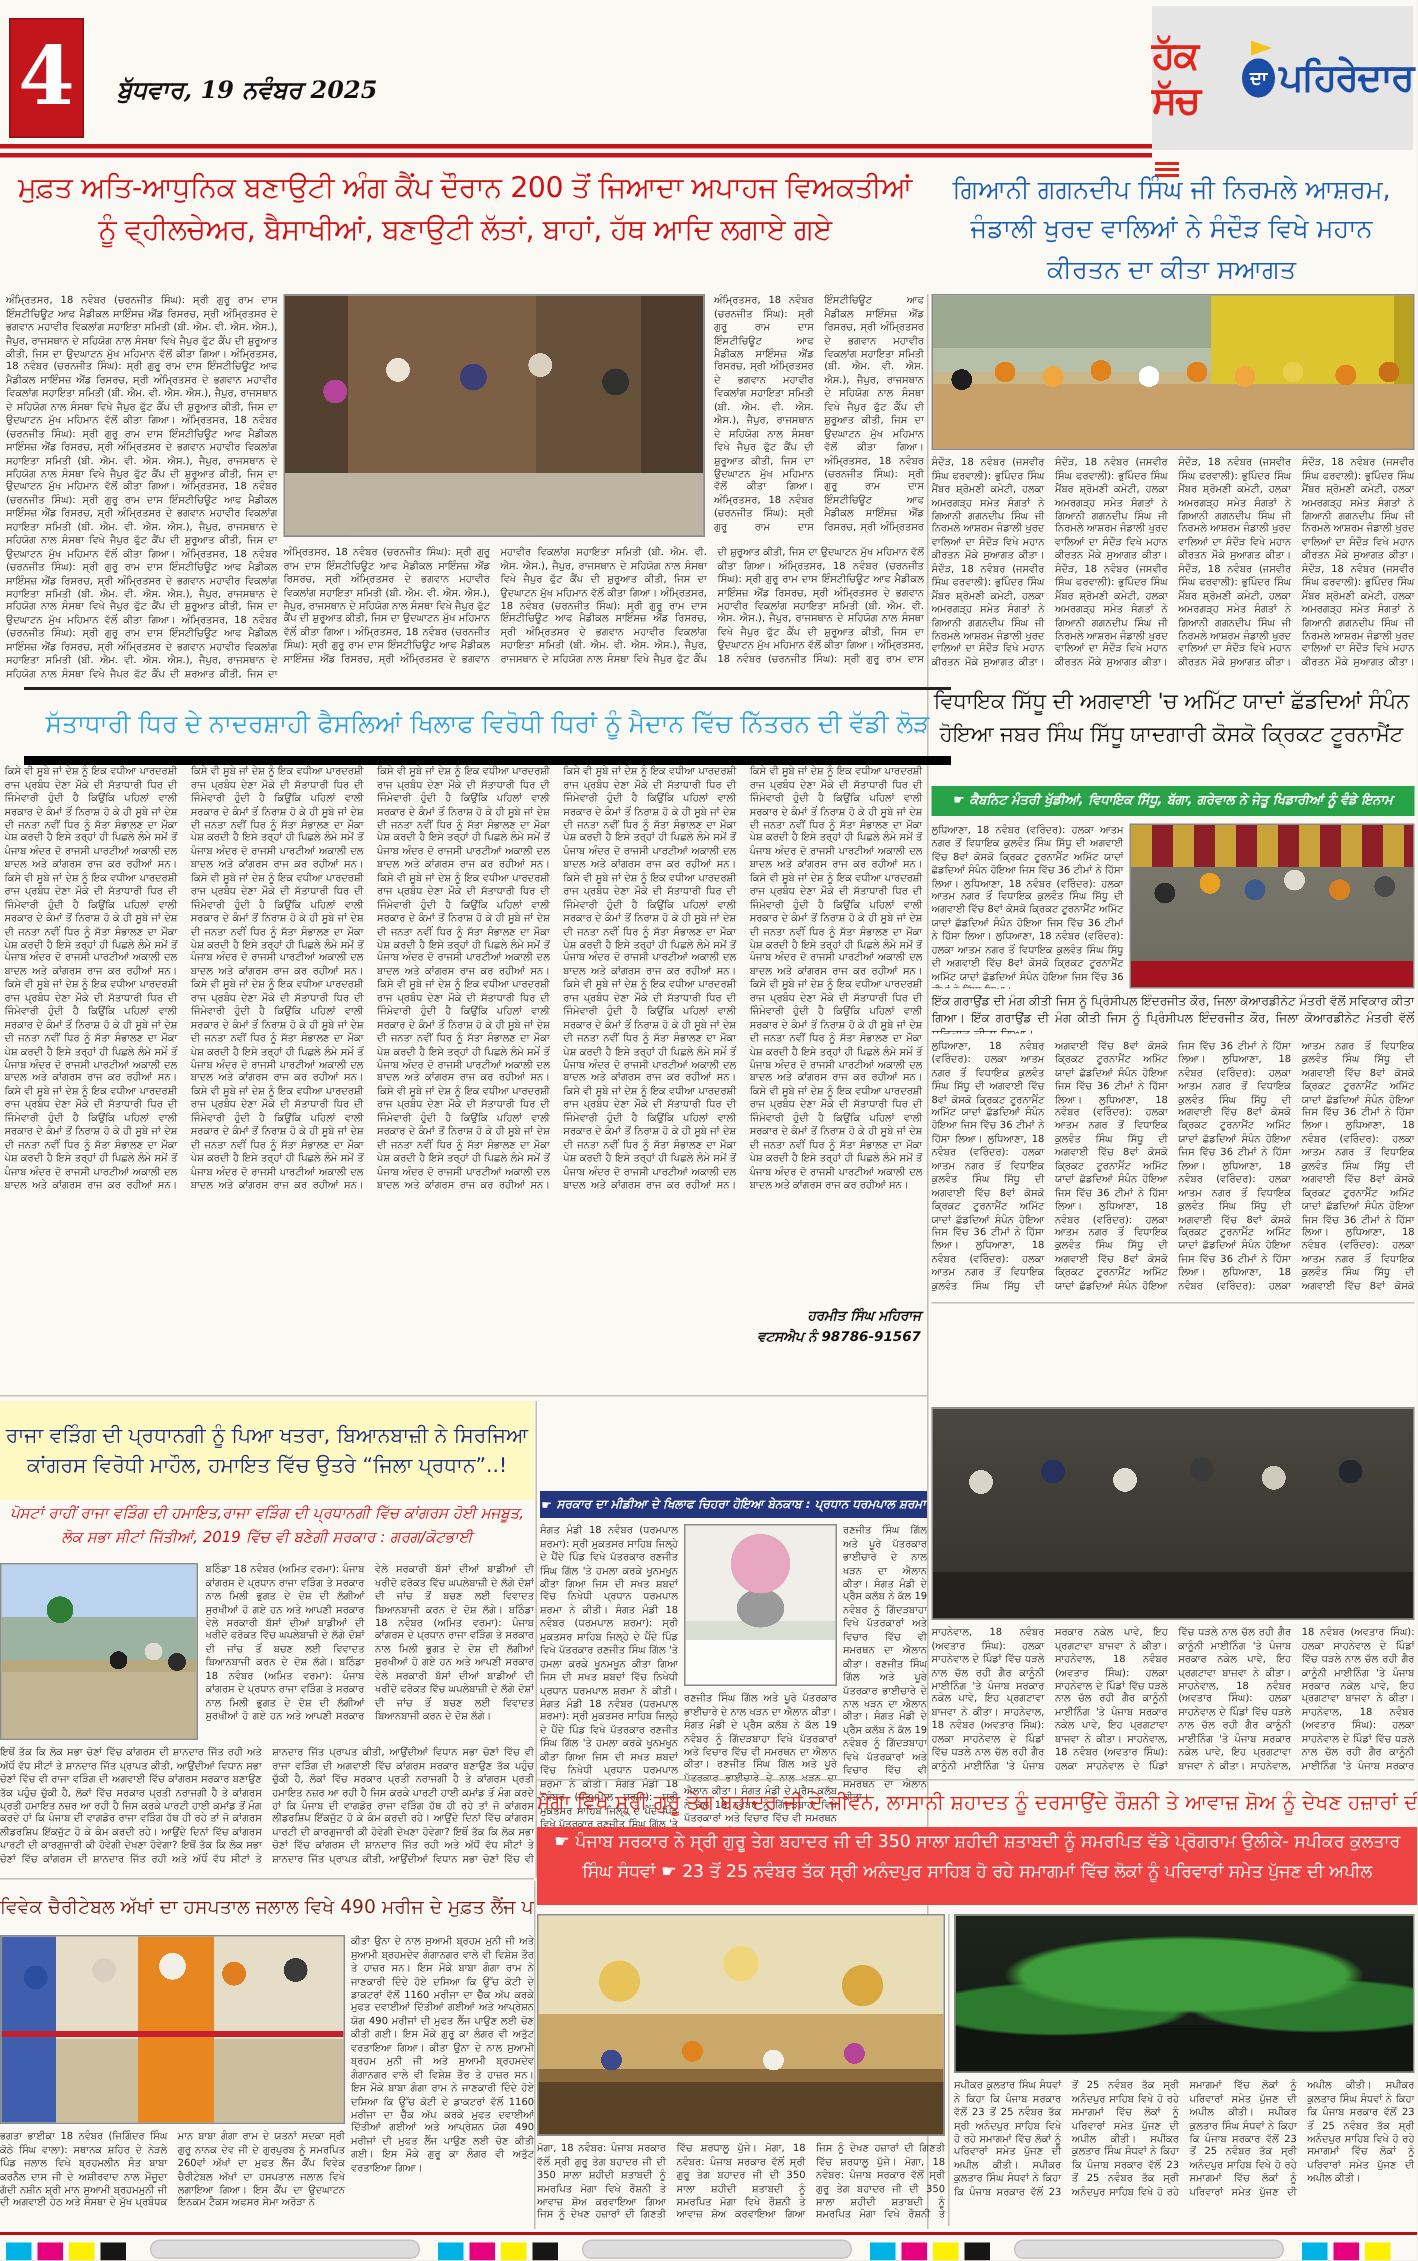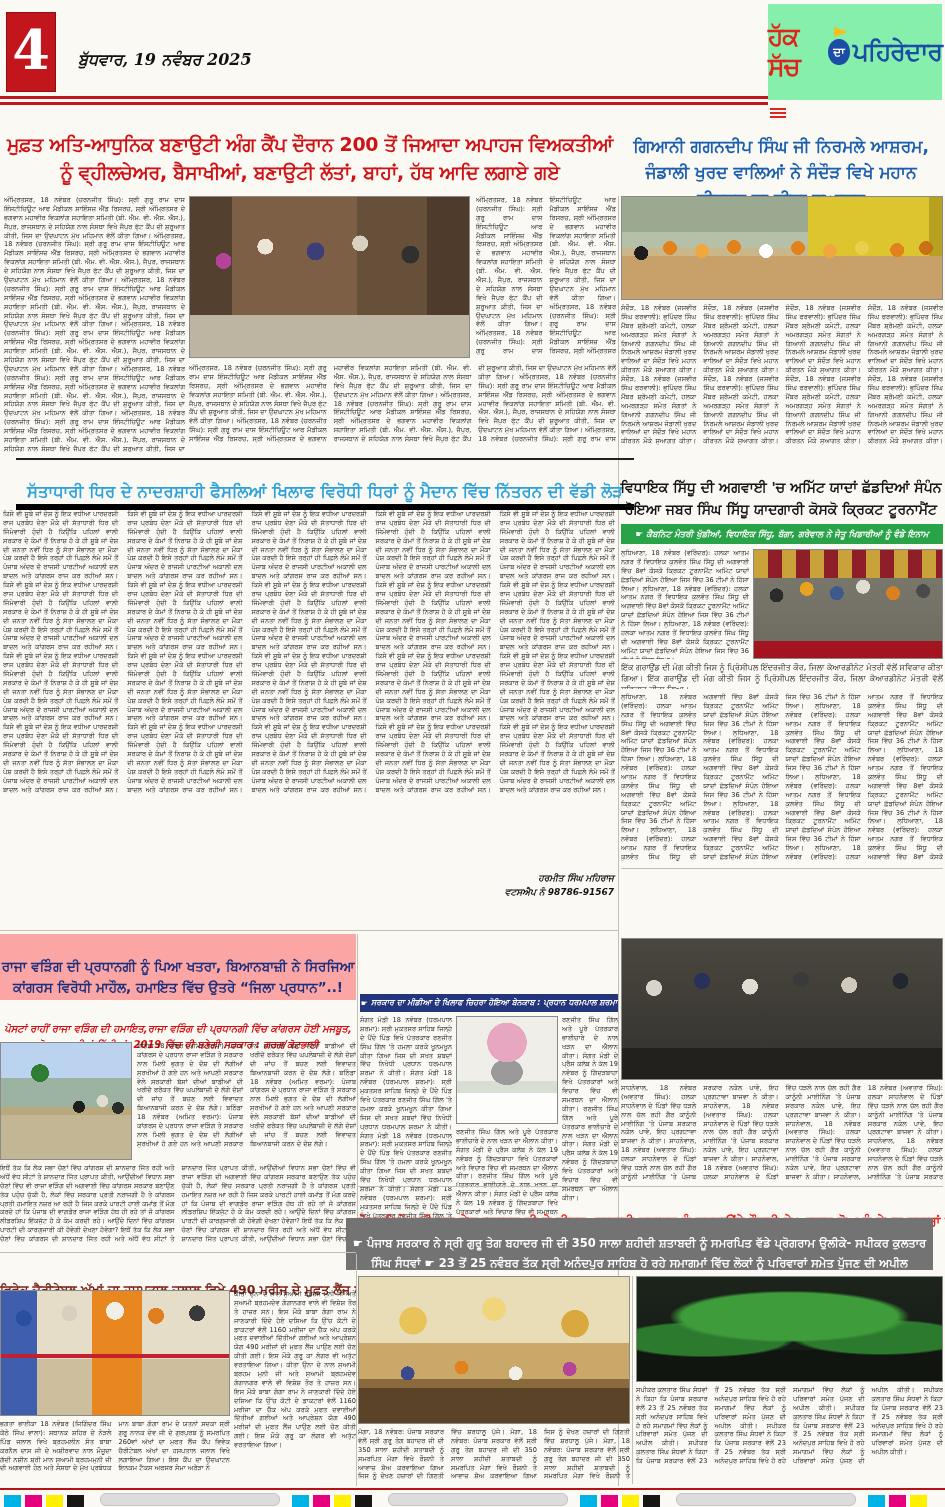--- a/index.html
+++ b/index.html
@@ -6,21 +6,21 @@
   .page{position:relative;width:945px;height:1507px;background:#fbf9f4;margin:0 auto;
         font-family:"DejaVu Sans",sans-serif;overflow:hidden;}
   .abs{position:absolute;}
   .body-text{font-size:6.6px;line-height:1.35;text-align:justify;color:#1d1d1d;
              overflow:hidden;word-break:break-word;}
   .c2{column-count:2;column-gap:7px;}
   .c3{column-count:3;column-gap:7px;}
   .c4{column-count:4;column-gap:7px;}
   .c5{column-count:5;column-gap:9px;}
   .photo{border:1px solid #8a8a8a;box-sizing:border-box;}
-  .hl{font-weight:bold;text-align:center;margin-top:19px;}
+  .hl{font-weight:normal;text-align:center;}
   .rule{background:#c6beb0;}
   .redrule{background:#c2151c;}
   .cmyk-box{width:17px;height:13px;display:inline-block;margin-right:4px;}
   .graybar{position:absolute;height:11px;background:#dcdcdc;border-radius:6px;border:1px solid #c4c4c4;}
   .pointer{font-style:normal;margin-right:3px;}
 </style>
 </head>
 <body>
 
 <div class="page">
@@ -30,21 +30,21 @@
               font-family:'DejaVu Serif',serif;">
     <span>4</span>
   </div>
 
   <div class="abs" style="left:78px;top:50px;font-family:'DejaVu Serif',serif;font-style:italic;font-weight:bold;
               font-size:16px;color:#111;">ਬੁੱਧਵਾਰ, 19 ਨਵੰਬਰ 2025</div>
 
   <div class="abs redrule" style="left:0;top:96px;width:768px;height:3px;"></div>
   <div class="abs redrule" style="left:0;top:102px;width:768px;height:3px;"></div>
 
-  <div class="abs" style="left:768px;top:4px;width:174px;height:96px;background:#86efac;display:flex;
+  <div class="abs" style="left:768px;top:4px;width:174px;height:96px;background:#e5e5e5;display:flex;
               align-items:center;justify-content:flex-end;gap:3px;">
     <span style="color:#e1251b;font-weight:900;font-size:25px;letter-spacing:-1px;">ਹੱਕ ਸੱਚ</span>
     <span style="position:relative;display:inline-block;width:26px;height:26px;background:#1b4da6;
                  border-radius:50%;color:#fff;font-weight:bold;font-size:12px;text-align:center;
                  line-height:26px;">
       <span>ਦਾ</span>
       <span style="position:absolute;left:6px;top:-12px;width:0;height:0;
                    border-left:14px solid #f5c21b;border-top:5px solid transparent;
                    border-bottom:5px solid transparent;"></span>
     </span>
@@ -144,21 +144,21 @@
               radial-gradient(circle 8px at 56% 29%, #3a3a3a 98%, transparent),
               radial-gradient(circle 8px at 71% 33%, #cfc9bb 98%, transparent),
               radial-gradient(circle 8px at 87% 30%, #22262e 98%, transparent),
               linear-gradient(0deg, #23211e 0 22%, transparent 22%),
               linear-gradient(180deg,#4a4740,#33312c);"></div>
 
   <div class="abs body-text c4" style="left:621px;top:1084px;width:322px;height:98px;">ਸਾਹਨੇਵਾਲ, 18 ਨਵੰਬਰ (ਅਵਤਾਰ ਸਿੰਘ): ਹਲਕਾ ਸਾਹਨੇਵਾਲ ਦੇ ਪਿੰਡਾਂ ਵਿੱਚ ਧੜਲੇ ਨਾਲ ਚੱਲ ਰਹੀ ਗੈਰ ਕਾਨੂੰਨੀ ਮਾਈਨਿੰਗ 'ਤੇ ਪੰਜਾਬ ਸਰਕਾਰ ਨਕੇਲ ਪਾਵੇ, ਇਹ ਪ੍ਰਗਟਾਵਾ ਬਾਜਵਾ ਨੇ ਕੀਤਾ। ਸਾਹਨੇਵਾਲ, 18 ਨਵੰਬਰ (ਅਵਤਾਰ ਸਿੰਘ): ਹਲਕਾ ਸਾਹਨੇਵਾਲ ਦੇ ਪਿੰਡਾਂ ਵਿੱਚ ਧੜਲੇ ਨਾਲ ਚੱਲ ਰਹੀ ਗੈਰ ਕਾਨੂੰਨੀ ਮਾਈਨਿੰਗ 'ਤੇ ਪੰਜਾਬ ਸਰਕਾਰ ਨਕੇਲ ਪਾਵੇ, ਇਹ ਪ੍ਰਗਟਾਵਾ ਬਾਜਵਾ ਨੇ ਕੀਤਾ। ਸਾਹਨੇਵਾਲ, 18 ਨਵੰਬਰ (ਅਵਤਾਰ ਸਿੰਘ): ਹਲਕਾ ਸਾਹਨੇਵਾਲ ਦੇ ਪਿੰਡਾਂ ਵਿੱਚ ਧੜਲੇ ਨਾਲ ਚੱਲ ਰਹੀ ਗੈਰ ਕਾਨੂੰਨੀ ਮਾਈਨਿੰਗ 'ਤੇ ਪੰਜਾਬ ਸਰਕਾਰ ਨਕੇਲ ਪਾਵੇ, ਇਹ ਪ੍ਰਗਟਾਵਾ ਬਾਜਵਾ ਨੇ ਕੀਤਾ। ਸਾਹਨੇਵਾਲ, 18 ਨਵੰਬਰ (ਅਵਤਾਰ ਸਿੰਘ): ਹਲਕਾ ਸਾਹਨੇਵਾਲ ਦੇ ਪਿੰਡਾਂ ਵਿੱਚ ਧੜਲੇ ਨਾਲ ਚੱਲ ਰਹੀ ਗੈਰ ਕਾਨੂੰਨੀ ਮਾਈਨਿੰਗ 'ਤੇ ਪੰਜਾਬ ਸਰਕਾਰ ਨਕੇਲ ਪਾਵੇ, ਇਹ ਪ੍ਰਗਟਾਵਾ ਬਾਜਵਾ ਨੇ ਕੀਤਾ। ਸਾਹਨੇਵਾਲ, 18 ਨਵੰਬਰ (ਅਵਤਾਰ ਸਿੰਘ): ਹਲਕਾ ਸਾਹਨੇਵਾਲ ਦੇ ਪਿੰਡਾਂ ਵਿੱਚ ਧੜਲੇ ਨਾਲ ਚੱਲ ਰਹੀ ਗੈਰ ਕਾਨੂੰਨੀ ਮਾਈਨਿੰਗ 'ਤੇ ਪੰਜਾਬ ਸਰਕਾਰ ਨਕੇਲ ਪਾਵੇ, ਇਹ ਪ੍ਰਗਟਾਵਾ ਬਾਜਵਾ ਨੇ ਕੀਤਾ। ਸਾਹਨੇਵਾਲ, 18 ਨਵੰਬਰ (ਅਵਤਾਰ ਸਿੰਘ): ਹਲਕਾ ਸਾਹਨੇਵਾਲ ਦੇ ਪਿੰਡਾਂ ਵਿੱਚ ਧੜਲੇ ਨਾਲ ਚੱਲ ਰਹੀ ਗੈਰ ਕਾਨੂੰਨੀ ਮਾਈਨਿੰਗ 'ਤੇ ਪੰਜਾਬ ਸਰਕਾਰ ਨਕੇਲ ਪਾਵੇ, ਇਹ ਪ੍ਰਗਟਾਵਾ ਬਾਜਵਾ ਨੇ ਕੀਤਾ। ਸਾਹਨੇਵਾਲ, 18 ਨਵੰਬਰ (ਅਵਤਾਰ ਸਿੰਘ): ਹਲਕਾ ਸਾਹਨੇਵਾਲ ਦੇ ਪਿੰਡਾਂ ਵਿੱਚ ਧੜਲੇ ਨਾਲ ਚੱਲ ਰਹੀ ਗੈਰ ਕਾਨੂੰਨੀ ਮਾਈਨਿੰਗ 'ਤੇ ਪੰਜਾਬ ਸਰਕਾਰ ਨਕੇਲ ਪਾਵੇ, ਇਹ ਪ੍ਰਗਟਾਵਾ ਬਾਜਵਾ ਨੇ ਕੀਤਾ।</div>
 
   <div class="abs rule" style="left:0;top:930px;width:618px;height:1px;"></div>
 
-  <div class="abs" style="left:0;top:934px;width:356px;height:66px;background:#fca5a5;display:flex;align-items:center;">
+  <div class="abs" style="left:0;top:934px;width:356px;height:66px;background:#fef9c3;display:flex;align-items:center;">
     <span class="hl" style="width:100%;color:#1c2f7d;font-size:13.5px;line-height:1.5;">ਰਾਜਾ ਵੜਿੰਗ ਦੀ ਪ੍ਰਧਾਨਗੀ ਨੂੰ ਪਿਆ ਖਤਰਾ, ਬਿਆਨਬਾਜ਼ੀ ਨੇ ਸਿਰਜਿਆ ਕਾਂਗਰਸ ਵਿਰੋਧੀ ਮਾਹੌਲ, ਹਮਾਇਤ ਵਿੱਚ ਉਤਰੇ “ਜਿਲਾ ਪ੍ਰਧਾਨ”..!</span>
   </div>
 
   <div class="abs hl" style="left:0;top:1002px;width:356px;height:36px;color:#d40f12;font-size:10px;font-style:italic;
               line-height:1.6;overflow:hidden;">ਪੋਸਟਾਂ ਰਾਹੀਂ ਰਾਜਾ ਵੜਿੰਗ ਦੀ ਹਮਾਇਤ,ਰਾਜਾ ਵੜਿੰਗ ਦੀ ਪ੍ਰਧਾਨਗੀ ਵਿੱਚ ਕਾਂਗਰਸ ਹੋਈ ਮਜਬੂਤ, ਲੋਕ ਸਭਾ ਸੀਟਾਂ ਜਿੱਤੀਆਂ, 2019 ਵਿੱਚ ਵੀ ਬਣੇਗੀ ਸਰਕਾਰ : ਗਰਗ/ਕੋਟਭਾਈ</div>
 
   <div class="abs photo" style="left:0;top:1042px;width:132px;height:118px;background:
               radial-gradient(circle 9px at 30% 26%, #2f7d35 98%, transparent),
               radial-gradient(circle 6px at 60% 55%, #1d1d1d 98%, transparent),
               radial-gradient(circle 6px at 78% 50%, #e0dcd2 98%, transparent),
@@ -190,22 +190,22 @@
 
   <div class="abs body-text" style="left:456px;top:1128px;width:102px;height:122px;">ਰਣਜੀਤ ਸਿੰਘ ਗਿੱਲ ਅਤੇ ਪੂਰੇ ਪੱਤਰਕਾਰ ਭਾਈਚਾਰੇ ਦੇ ਨਾਲ ਖੜਨ ਦਾ ਐਲਾਨ ਕੀਤਾ। ਸੰਗਤ ਮੰਡੀ ਦੇ ਪ੍ਰੈਸ ਕਲੱਬ ਨੇ ਕੱਲ 19 ਨਵੰਬਰ ਨੂੰ ਗਿੱਦੜਬਾਹਾ ਵਿਖੇ ਪੱਤਰਕਾਰਾਂ ਅਤੇ ਵਿਚਾਰ ਵਿੱਚ ਵੀ ਸਮਰਥਨ ਦਾ ਐਲਾਨ ਕੀਤਾ। ਰਣਜੀਤ ਸਿੰਘ ਗਿੱਲ ਅਤੇ ਪੂਰੇ ਪੱਤਰਕਾਰ ਭਾਈਚਾਰੇ ਦੇ ਨਾਲ ਖੜਨ ਦਾ ਐਲਾਨ ਕੀਤਾ। ਸੰਗਤ ਮੰਡੀ ਦੇ ਪ੍ਰੈਸ ਕਲੱਬ ਨੇ ਕੱਲ 19 ਨਵੰਬਰ ਨੂੰ ਗਿੱਦੜਬਾਹਾ ਵਿਖੇ ਪੱਤਰਕਾਰਾਂ ਅਤੇ ਵਿਚਾਰ ਵਿੱਚ ਵੀ ਸਮਰਥਨ ਦਾ ਐਲਾਨ ਕੀਤਾ।</div>
 
   <div class="abs body-text" style="left:562px;top:1016px;width:56px;height:234px;">ਰਣਜੀਤ ਸਿੰਘ ਗਿੱਲ ਅਤੇ ਪੂਰੇ ਪੱਤਰਕਾਰ ਭਾਈਚਾਰੇ ਦੇ ਨਾਲ ਖੜਨ ਦਾ ਐਲਾਨ ਕੀਤਾ। ਸੰਗਤ ਮੰਡੀ ਦੇ ਪ੍ਰੈਸ ਕਲੱਬ ਨੇ ਕੱਲ 19 ਨਵੰਬਰ ਨੂੰ ਗਿੱਦੜਬਾਹਾ ਵਿਖੇ ਪੱਤਰਕਾਰਾਂ ਅਤੇ ਵਿਚਾਰ ਵਿੱਚ ਵੀ ਸਮਰਥਨ ਦਾ ਐਲਾਨ ਕੀਤਾ। ਰਣਜੀਤ ਸਿੰਘ ਗਿੱਲ ਅਤੇ ਪੂਰੇ ਪੱਤਰਕਾਰ ਭਾਈਚਾਰੇ ਦੇ ਨਾਲ ਖੜਨ ਦਾ ਐਲਾਨ ਕੀਤਾ। ਸੰਗਤ ਮੰਡੀ ਦੇ ਪ੍ਰੈਸ ਕਲੱਬ ਨੇ ਕੱਲ 19 ਨਵੰਬਰ ਨੂੰ ਗਿੱਦੜਬਾਹਾ ਵਿਖੇ ਪੱਤਰਕਾਰਾਂ ਅਤੇ ਵਿਚਾਰ ਵਿੱਚ ਵੀ ਸਮਰਥਨ ਦਾ ਐਲਾਨ ਕੀਤਾ।</div>
 
   <div class="abs rule" style="left:358px;top:1186px;width:585px;height:1px;"></div>
 
   <div class="abs hl" style="left:358px;top:1190px;width:587px;height:24px;color:#e1251b;font-size:13.5px;white-space:nowrap;
               overflow:hidden;line-height:24px;">ਮੋਗਾ ਵਿਖੇ ਸ੍ਰੀ ਗੁਰੂ ਤੇਗ ਬਹਾਦਰ ਜੀ ਦੇ ਜੀਵਨ, ਲਾਸਾਨੀ ਸ਼ਹਾਦਤ ਨੂੰ ਦਰਸਾਉਂਦੇ ਰੌਸ਼ਨੀ ਤੇ ਆਵਾਜ਼ ਸ਼ੋਅ ਨੂੰ ਦੇਖਣ ਹਜ਼ਾਰਾਂ ਦੀ ਗਿਣਤੀ ਚ ਸ਼ਰਧਾਲੂ ਪੁੱਜੇ</div>
 
-  <div class="abs" style="left:346px;top:1218px;width:587px;height:52px;background:#737373;color:#fff;display:flex;
-              align-items:center;">
+  <div class="abs" style="left:358px;top:1218px;width:587px;height:52px;background:#ef4444;color:#fff;display:flex;
+              align-items:flex-start;">
     <span class="hl" style="width:100%;font-size:11.5px;line-height:1.7;padding:0 6px;">☛ ਪੰਜਾਬ ਸਰਕਾਰ ਨੇ ਸ੍ਰੀ ਗੁਰੂ ਤੇਗ ਬਹਾਦਰ ਜੀ ਦੀ 350 ਸਾਲਾ ਸ਼ਹੀਦੀ ਸ਼ਤਾਬਦੀ ਨੂੰ ਸਮਰਪਿਤ ਵੱਡੇ ਪ੍ਰੋਗਰਾਮ ਉਲੀਕੇ- ਸਪੀਕਰ ਕੁਲਤਾਰ ਸਿੰਘ ਸੰਧਵਾਂ ☛ 23 ਤੋਂ 25 ਨਵੰਬਰ ਤੱਕ ਸ੍ਰੀ ਅਨੰਦਪੁਰ ਸਾਹਿਬ ਹੋ ਰਹੇ ਸਮਾਗਮਾਂ ਵਿੱਚ ਲੋਕਾਂ ਨੂੰ ਪਰਿਵਾਰਾਂ ਸਮੇਤ ਪੁੱਜਣ ਦੀ ਅਪੀਲ</span>
   </div>
 
   <div class="abs photo" style="left:358px;top:1276px;width:272px;height:148px;background:
               radial-gradient(circle 14px at 20% 30%, #e8c35a 96%, transparent),
               radial-gradient(circle 12px at 50% 22%, #f0d57a 96%, transparent),
               radial-gradient(circle 14px at 80% 32%, #d9a93f 96%, transparent),
               radial-gradient(circle 7px at 18% 66%, #3b4a8c 98%, transparent),
               radial-gradient(circle 7px at 38% 62%, #e2821c 98%, transparent),
               radial-gradient(circle 7px at 58% 66%, #f2efe6 98%, transparent),

